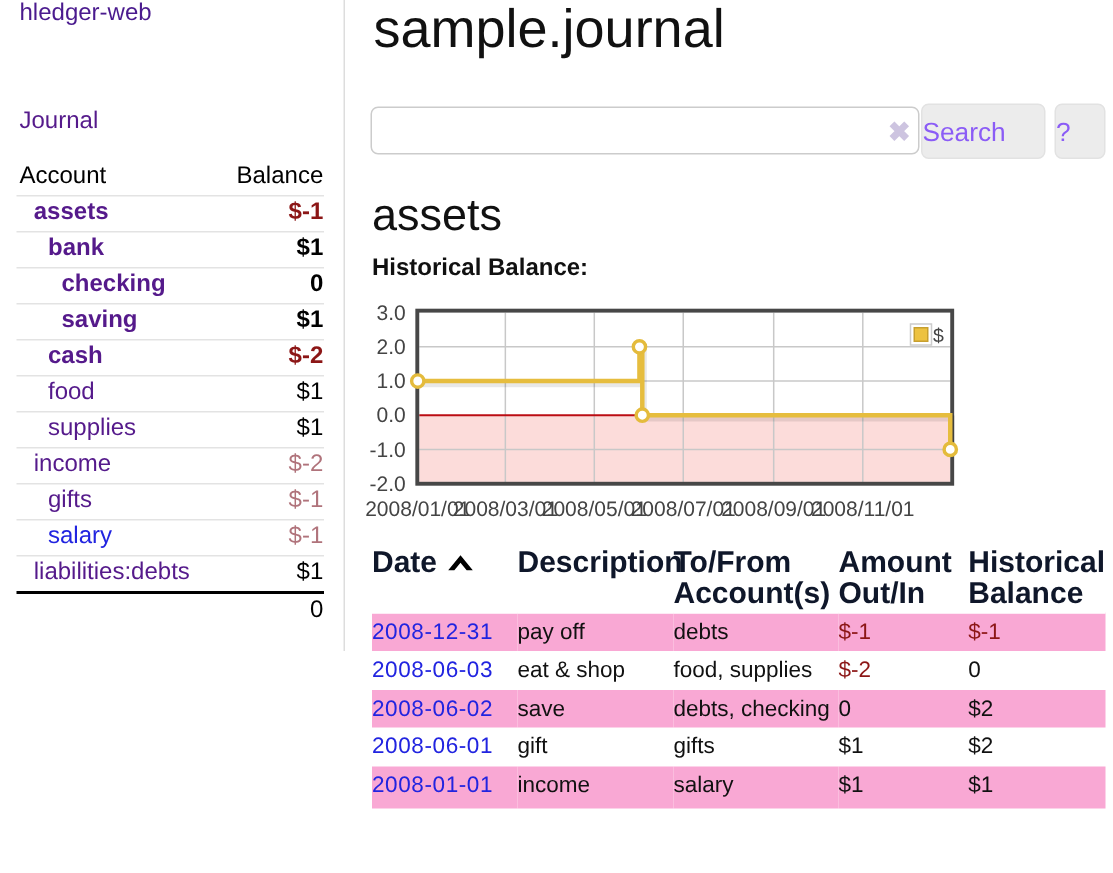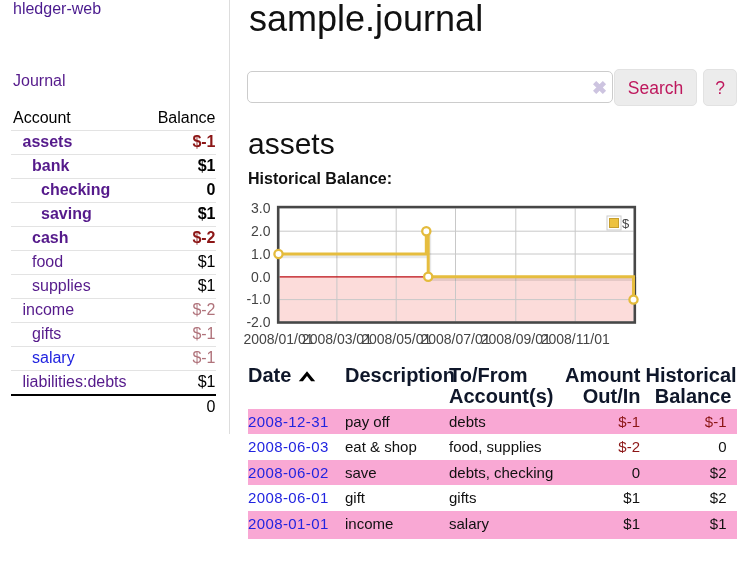--- a/index.html
+++ b/index.html
@@ -26,31 +26,31 @@
 .bld { font-weight:bold; }
 .negb { color:#8c1616; }
 .negl { color:#b0737b; }
 .arow.total { border-top:2px solid #000; }
 
 
 #h1 { left:249px; top:-3px; font-size:36px; line-height:44px; color:#111; }
 #searchbox { left:247px; top:70.5px; width:366px; height:32px; border:1px solid #ccc; border-radius:5px; background:#fff; }
 #searchtext { left:261px; top:70.5px; font-size:17.5px; line-height:32px; color:#555; }
 #clearx { left:590.5px; top:73px; width:18px; height:31px; font-size:18px; font-weight:bold; color:#cdc4e0; line-height:31px; text-align:center; }
-.btn { background:#ececec; border:1px solid #e2e2e2; border-radius:5px; font-size:17.5px; color:#be185d; text-align:center; }
+.btn { background:#ececec; border:1px solid #e2e2e2; border-radius:5px; font-size:17.5px; color:#8b5cf6; }
 #btn-search { left:614px; top:69px; width:83px; height:37px; line-height:37px; }
 #btn-q { left:703px; top:69px; width:34px; height:37px; line-height:37px; }
 #h2 { left:248px; top:126px; font-size:30px; line-height:36px; color:#111; }
 #hb { left:248px; top:169.5px; font-size:16px; font-weight:bold; color:#111; }
 
 
 #reg { left:248px; top:364.5px; width:488.5px; border-collapse:collapse; table-layout:fixed; }
 #reg th { font-size:20px; font-weight:bold; line-height:21px; padding:0; text-align:left; vertical-align:top; color:#0f172a; }
 #reg td { font-size:15px; line-height:25.5px; padding:0; vertical-align:top; color:#111; }
-#reg .r { text-align:right; }
+#reg .r { }
 #reg th.r { padding-right:5px; }
 #reg td.c4 { padding-right:5.5px; }
 #reg td.c5 { padding-right:10px; }
 #reg tr.last td { padding-bottom:3px; }
 #reg thead th { border-bottom:2px solid #fff; }
 #reg tbody tr.g td { background:#f9a8d4; }
 #reg td.neg { color:#8c1616; }
 #reg td.date { color:#2124e0; letter-spacing:0.4px; }
 </style>
 </head>

